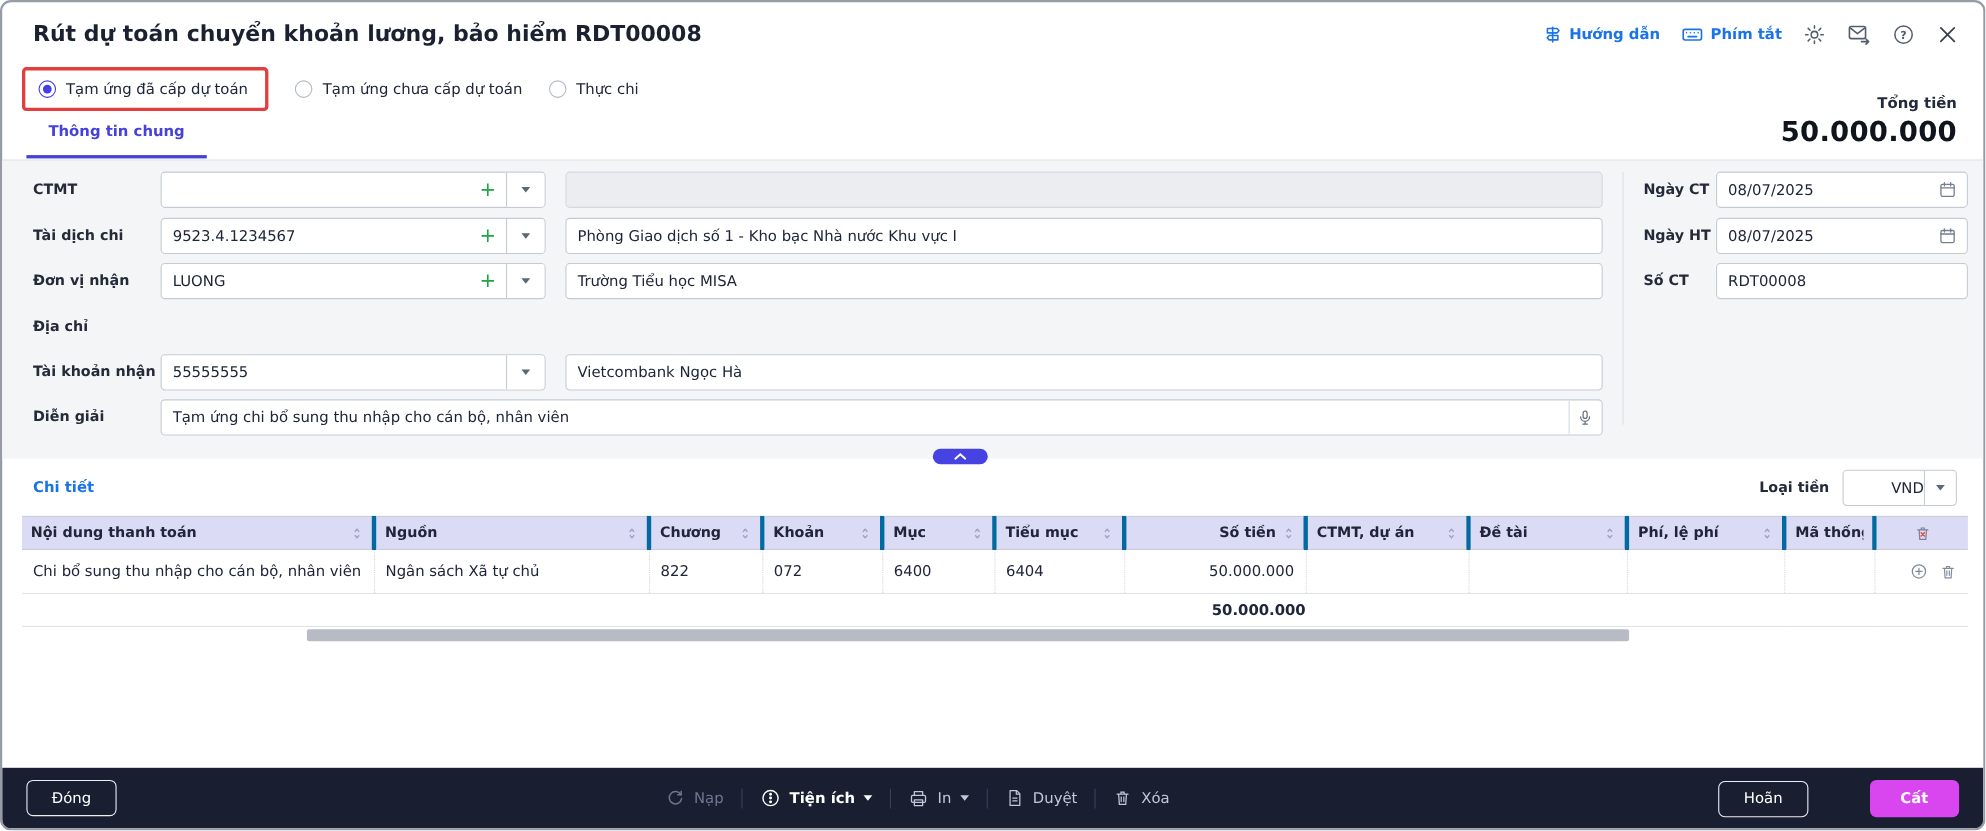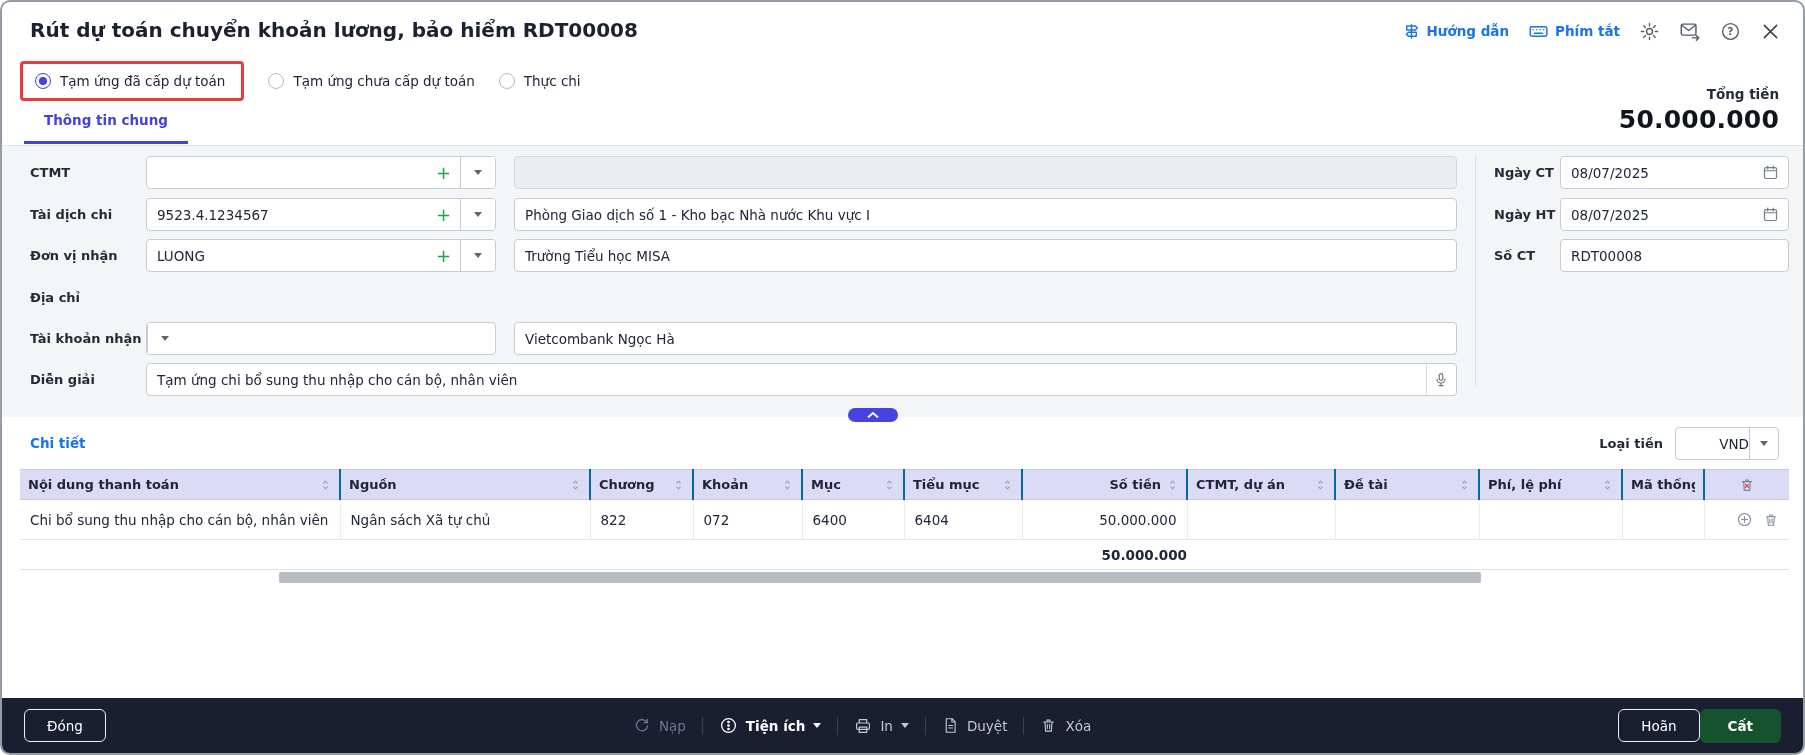--- a/index.html
+++ b/index.html
@@ -58,21 +58,21 @@
   
   .detail { position:absolute; top:425px; left:0; right:0; height:275px; }
   .detail-title { position:absolute; left:28px; top:8px; font-size:13.5px; font-weight:700; color:#1a73e8; cursor:pointer; }
   .currency-group { position:absolute; right:24px; top:0; display:flex; align-items:center; gap:12px; }
   .currency-label { font-size:13px; font-weight:700; color:#242a38; }
   .currency-select { width:104px; height:33px; background:#fff; border:1px solid #c5cbd4; border-radius:4px; display:flex; align-items:center; cursor:pointer; }
   .currency-value { flex:1; padding-left:10px; font-size:13.5px;text-align:right; }
   .currency-dd { width:29px; height:100%; border-left:1px solid #c5cbd4; display:flex; align-items:center; justify-content:center; }
 
   table.grid { position:absolute; left:18px; top:42px; width:1769px; border-collapse:collapse; table-layout:fixed; }
-  .grid th { height:30px; background:#dcdbf6; border-top:1px solid #c9cdd9; border-bottom:1px solid #c9cdd9; border-right:2px solid #0369a1; padding:0 8px; font-size:13px; font-weight:700; color:#20263a; text-align:left; white-space:nowrap; overflow:hidden; cursor:pointer; }
+  .grid th { height:30px; background:#dcdbf6; border-top:1px solid #c9cdd9; border-bottom:1px solid #c9cdd9; border-right:4px solid #0369a1; padding:0 8px; font-size:13px; font-weight:700; color:#20263a; text-align:left; white-space:nowrap; overflow:hidden; cursor:pointer; }
   .grid th:last-child { border-right:none; }
   .th-flex { display:flex; align-items:center; justify-content:space-between; gap:6px; overflow:hidden; }
   .th-flex.num { justify-content:flex-end; }
   .sort-ic { flex:0 0 auto; color:#9aa2bd; }
   .grid td { height:40px; background:#fff; border-bottom:1px solid #e2e4e9; border-right:1px dotted #d5d8e0; padding:0 10px; font-size:13.5px; color:#20263a; white-space:nowrap; overflow:hidden; }
   .grid td:last-child { border-right:none; }
   .grid td.num, .grid th.num { text-align:right; }
   .row-icons { display:flex; justify-content:flex-end; align-items:center; gap:10px; color:#828b9b; }
   .row-icons .ic { cursor:pointer; }
   .grid tfoot td { height:30px; border-bottom:1px solid #dfe2e7; border-right:none; font-weight:700; font-size:13.5px; text-align:right; padding-right:602px; background:#fff; }
@@ -81,22 +81,22 @@
 
   
   .footer { position:absolute; left:0; right:0; bottom:0; height:55px; background:#191e31; display:flex; align-items:center; padding:0 22px; }
   .btn-outline { height:33px; padding:0 22px; border:1px solid #edeff5; border-radius:6px; background:transparent; color:#fff; font-size:13.5px; font-family:inherit; cursor:pointer; white-space:nowrap; }
   .footer-center { flex:1; display:flex; align-items:center; justify-content:center; gap:16px; }
   .f-item { display:inline-flex; align-items:center; gap:8px; font-size:13.5px; color:#c3c8d4; cursor:pointer; white-space:nowrap; }
   .f-item.dim { color:#6e7690; }
   .f-item.bright { color:#fff; font-weight:700; }
   .f-sep { width:1px; height:18px; background:#3a4157; }
   .caret-lt { width:0;height:0;border-left:4px solid transparent;border-right:4px solid transparent;border-top:5px solid currentColor; }
-  .footer-right { display:flex; align-items:center; }
-  .btn-primary { height:34px; padding:0 28px; border:none; border-radius:6px; background:#14532d; color:#fff; font-size:13.5px; font-weight:700; font-family:inherit; cursor:pointer; }
+  .footer-right { display:flex; align-items:flex-end; gap:12px; }
+  .btn-primary { height:34px; padding:0 28px; border:none; border-radius:6px; background:#d946ef; color:#fff; font-size:13.5px; font-weight:700; font-family:inherit; cursor:pointer;margin-left:44px; }
 </style>
 </head>
 <body>
 
 <div class="page">
 
   <div class="topbar">
     <div class="page-title">Rút dự toán chuyển khoản lương, bảo hiểm RDT00008</div>
     <div class="top-actions">
       <span class="top-link">
@@ -212,20 +212,23 @@
         </span>
     </div>
     <div class="field desc-field rt3">
       <input value="Trường Tiểu học MISA" style="">
     </div>
 
     <div class="f-label rt4">Địa chỉ</div>
 
     <div class="f-label rt5">Tài khoản nhận</div>
     <div class="field code-group rt5">
+      <span class="code-wrap">
+        <input value="55555555" style="">
+      </span>
       <span class="dd-btn">
           <span class="caret"></span>
         </span>
     </div>
     <div class="field desc-field rt5">
       <input value="Vietcombank Ngọc Hà" style="">
     </div>
 
     <div class="f-label rt6">Diễn giải</div>
     <div class="field wide-field rt6">

